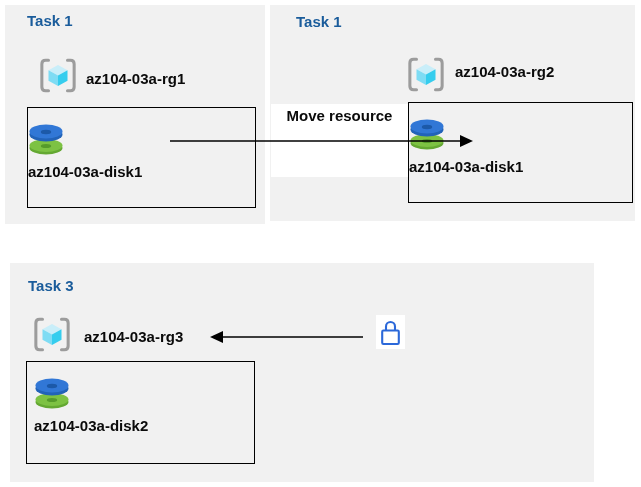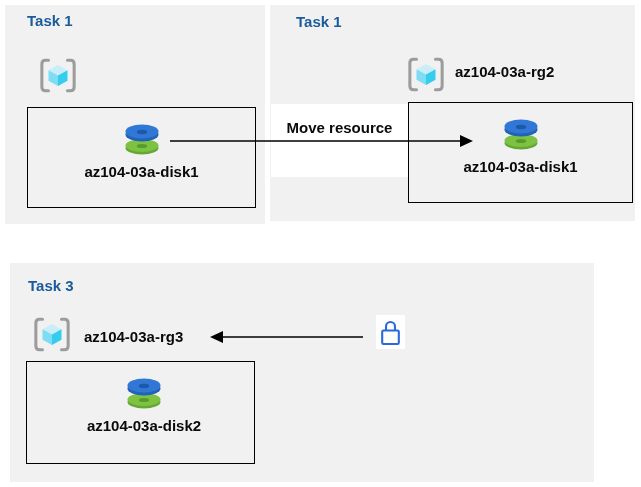--- a/index.html
+++ b/index.html
@@ -3,24 +3,24 @@
 <meta charset="utf-8">
 <style>
   html,body { margin:0; padding:0; background:#ffffff; }
   body { font-family:"Liberation Sans", sans-serif; color:#0a0a0a; }
   .canvas { position:relative; width:641px; height:487px; background:#ffffff; overflow:hidden; }
   .panel { position:absolute; background:#f1f1f1; }
   .task-title { position:absolute; font-size:15px; font-weight:bold; color:#1a5c9b; line-height:17px; white-space:nowrap; }
   .rg-icon { position:absolute; }
   .rg-label { position:absolute; font-size:15px; font-weight:bold; line-height:15px; white-space:nowrap; }
   .inner-box { position:absolute; border:1px solid #000000; box-sizing:border-box;
-               display:flex; flex-direction:column; align-items:center; padding-top:14px; }
+               display:flex; flex-direction:column; align-items:flex-start; padding-top:14px; }
   .disk-label { font-size:15px; font-weight:bold; line-height:15px; margin-top:8px; white-space:nowrap; }
   .move-patch { position:absolute; left:271px; top:104px; width:137px; height:73px; background:#ffffff;
-                box-sizing:border-box; padding-top:16px; text-align:center;
+                box-sizing:border-box; padding-top:4px; text-align:center;
                 font-size:15px; font-weight:bold; line-height:16px; }
   .lock-box { position:absolute; left:376px; top:315px; width:29px; height:34px; background:#ffffff;
               display:flex; align-items:center; justify-content:center; }
   .lock-text { position:absolute; left:414px; top:327px; font-size:15px; line-height:18px; white-space:nowrap; }
   .bold { font-weight:bold; }
   .arrows { position:absolute; left:0; top:0; width:641px; height:487px; pointer-events:none; }
 </style>
 </head>
 <body>
 
@@ -29,20 +29,21 @@
   <div class="panel" style="left:5px; top:5px; width:260px; height:219px;"></div>
   <div class="task-title" style="left:27px; top:12px;">Task 1</div>
 
   <svg class="rg-icon" style="left:39px; top:57px;" width="38" height="37" viewBox="0 0 40 38">
     <path d="M10,3 H7 Q3,3 3,7 V31 Q3,35 7,35 H10" fill="none" stroke="#9c9c9c" stroke-width="3.2" stroke-linecap="round"></path>
     <path d="M30,3 H33 Q37,3 37,7 V31 Q37,35 33,35 H30" fill="none" stroke="#9c9c9c" stroke-width="3.2" stroke-linecap="round"></path>
     <polygon points="20,8 30,13.5 20,19 10,13.5" fill="#c9eef9"></polygon>
     <polygon points="10,13.5 20,19 20,30 10,24.5" fill="#7edcf4"></polygon>
     <polygon points="20,19 30,13.5 30,24.5 20,30" fill="#35cdee"></polygon>
   </svg>
+  <div class="rg-label" style="left:86px; top:71px;">az104-03a-rg1</div>
 
   <div class="inner-box" style="left:27px; top:107px; width:229px; height:101px;">
     <svg width="36" height="34" viewBox="0 0 36 34">
       <ellipse cx="18" cy="26" rx="16.5" ry="6.5" fill="#64a832"></ellipse>
       <ellipse cx="18" cy="23.5" rx="16.5" ry="6.5" fill="#7dc243"></ellipse>
       <ellipse cx="18" cy="24" rx="5.2" ry="2" fill="#569b2b"></ellipse>
       <ellipse cx="18" cy="12.5" rx="16.5" ry="7" fill="#2263b8"></ellipse>
       <ellipse cx="18" cy="9.5" rx="16.5" ry="7" fill="#3177d6"></ellipse>
       <ellipse cx="18" cy="10" rx="5.2" ry="2.2" fill="#1c59a8"></ellipse>
     </svg>

